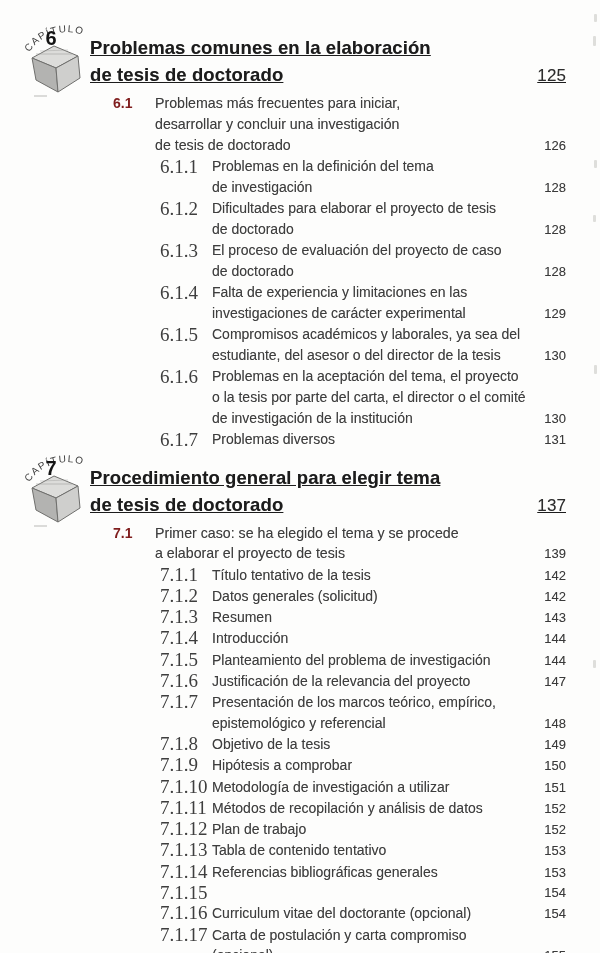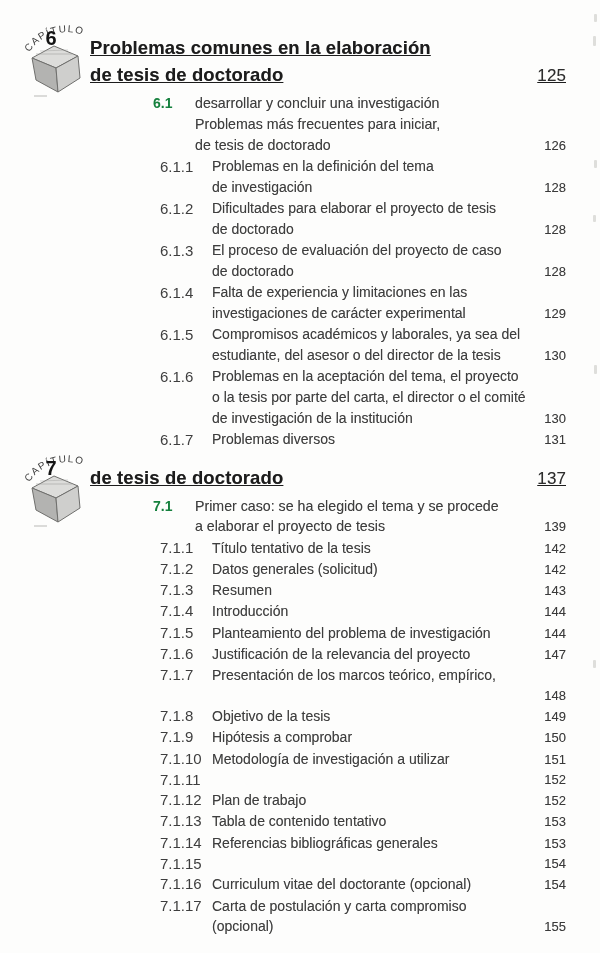--- a/index.html
+++ b/index.html
@@ -26,24 +26,24 @@
   .title-line{display:flex;align-items:baseline;line-height:27px;
     font-size:18.5px;font-weight:700;letter-spacing:.1px;
     text-shadow:0 0 .5px rgba(40,40,40,.45);}
   .chapter-page{margin-left:auto;font-size:17px;font-weight:400;color:#2d2d2d;
     text-shadow:0 0 .4px rgba(40,40,40,.35);}
 
   
   .entries{margin-left:113px;width:453px;margin-top:4px;color:#3e3e3e;}
   .entry{display:flex;align-items:flex-start;}
   .entry .num{flex:none;}
-  .level-2 .num{width:42px;font-weight:700;font-size:14px;color:#15803d;margin-left:40px;}
+  .level-2 .num{width:42px;font-weight:700;font-size:14px;color:#7f1d1d;}
   .level-2 .txt{font-size:14.2px;}
   .level-3{padding-left:47px;}
-  .level-3 .num{width:52px;font-size:15px;}
+  .level-3 .num{width:52px;font-size:19px;font-family:Liberation Serif, serif;}
   .body{flex:1;min-width:0;}
   .line{display:flex;align-items:baseline;}
   .chapter:nth-of-type(1) .line,.chapter:nth-of-type(1) .num{line-height:21px;}
   .chapter:nth-of-type(2) .line,.chapter:nth-of-type(2) .num{line-height:20.3px;}
   .txt{flex:none;font-size:14px;color:#3e3e3e;text-shadow:0 0 .4px rgba(62,62,62,.4);}
   .pg{margin-left:auto;font-size:13px;color:#3a3a3a;text-shadow:0 0 .4px rgba(62,62,62,.35);text-align:center;}
 
   
   .artifact{position:absolute;width:3px;background:#dededb;border-radius:1px;}
   .a1{right:3px;top:14px;height:8px;}
@@ -83,24 +83,24 @@
           <div class="title-line">
             <span class="title-text">de tesis de doctorado</span>
             <span class="chapter-page">125</span>
           </div>
         </div>
         <div class="entries">
           <div class="entry level-2">
             <span class="num">6.1</span>
             <div class="body">
               <div class="line">
+                <span class="txt">Problemas más frecuentes para iniciar,</span>
+              </div>
+              <div class="line">
                 <span class="txt">desarrollar y concluir una investigación</span>
-              </div>
-              <div class="line">
-                <span class="txt">Problemas más frecuentes para iniciar,</span>
               </div>
               <div class="line">
                 <span class="txt">de tesis de doctorado</span>
                 <span class="pg">126</span>
               </div>
             </div>
           </div>
           <div class="entry level-3">
             <span class="num">6.1.1</span>
             <div class="body">
@@ -200,20 +200,23 @@
         <polygon points="56,44 34,56 36,80 58,66" fill="#cfcfcd"></polygon>
         <line x1="14" y1="42" x2="50" y2="42" stroke="#9a9a98" stroke-width="1" opacity="0.55"></line>
         <line x1="18" y1="39" x2="46" y2="38" stroke="#9a9a98" stroke-width="1" opacity="0.4"></line>
         <rect x="12" y="83" width="13" height="2" fill="#cccccb" opacity="0.7"></rect>
       </g>
       <text class="chap-num" x="29" y="33" text-anchor="middle">7</text>
     </svg>
   </div>
         <div class="head">
           <div class="title-line">
+            <span class="title-text">Procedimiento general para elegir tema</span>
+          </div>
+          <div class="title-line">
             <span class="title-text">de tesis de doctorado</span>
             <span class="chapter-page">137</span>
           </div>
         </div>
         <div class="entries">
           <div class="entry level-2">
             <span class="num">7.1</span>
             <div class="body">
               <div class="line">
                 <span class="txt">Primer caso: se ha elegido el tema y se procede</span>
@@ -278,20 +281,21 @@
               </div>
             </div>
           </div>
           <div class="entry level-3">
             <span class="num">7.1.7</span>
             <div class="body">
               <div class="line">
                 <span class="txt">Presentación de los marcos teórico, empírico,</span>
               </div>
               <div class="line">
+                <span class="txt">epistemológico y referencial</span>
                 <span class="pg">148</span>
               </div>
             </div>
           </div>
           <div class="entry level-3">
             <span class="num">7.1.8</span>
             <div class="body">
               <div class="line">
                 <span class="txt">Objetivo de la tesis</span>
                 <span class="pg">149</span>
@@ -313,20 +317,21 @@
               <div class="line">
                 <span class="txt">Metodología de investigación a utilizar</span>
                 <span class="pg">151</span>
               </div>
             </div>
           </div>
           <div class="entry level-3">
             <span class="num">7.1.11</span>
             <div class="body">
               <div class="line">
+                <span class="txt">Métodos de recopilación y análisis de datos</span>
                 <span class="pg">152</span>
               </div>
             </div>
           </div>
           <div class="entry level-3">
             <span class="num">7.1.12</span>
             <div class="body">
               <div class="line">
                 <span class="txt">Plan de trabajo</span>
                 <span class="pg">152</span>

